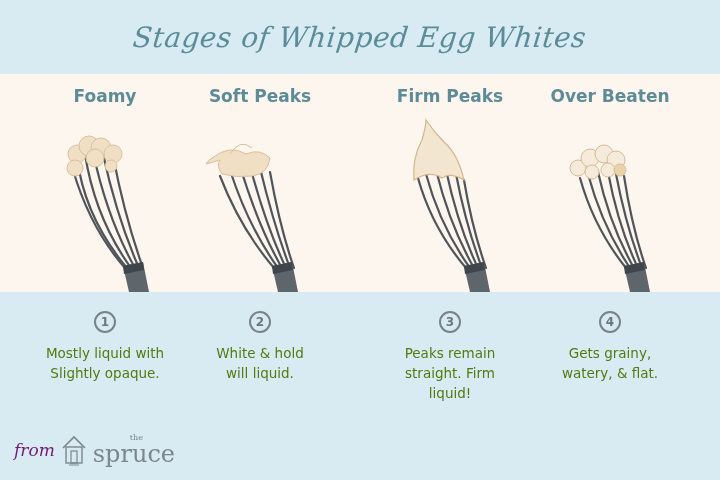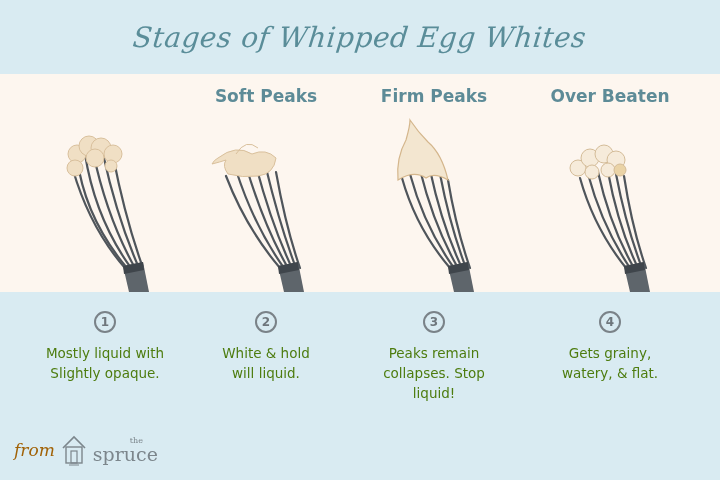--- a/index.html
+++ b/index.html
@@ -52,40 +52,41 @@
       font-family: "DejaVu Sans", sans-serif;
       font-size: 13.5px; line-height: 20px; color: #4d7c0f;
     }
 
     .footer {
       position: absolute; left: 14px; top: 432px; height: 36px;
       display: flex; align-items: center; gap: 6px;
     }
     .footer .from {
       font-family: "DejaVu Serif", serif; font-style: italic;
-      font-size: 17px; color: #a16207;
+      font-size: 17px; color: #701a75;
     }
     .footer .brand {
       display: flex; flex-direction: column; line-height: 1;
       color: #7c868c; font-family: "DejaVu Serif", serif;
     }
     .footer .brand .the { font-size: 8px; margin-left: 1px; padding-left: 36px; }
-    .footer .brand .name { font-size: 19px; }
+    .footer .brand .name { font-size: 24px; }
   </style>
 </head>
 <body>
 
 <div class="header">
   <div class="title">Stages of Whipped Egg Whites</div>
 </div>
 
 <div class="illus-band"></div>
 <div class="desc-band"></div>
 
 <div class="col" style="left:15px;">
+  <div class="stage-name">Foamy</div>
   <svg class="whisk" viewBox="0 0 180 174">
     <g stroke="#4f555b" stroke-width="2.2" fill="none" stroke-linecap="round">
       <path d="M62 40 Q70 100 112 150"></path>
       <path d="M70 36 Q80 100 116 150"></path>
       <path d="M78 34 Q92 100 120 150"></path>
       <path d="M88 36 Q102 100 124 150"></path>
       <path d="M98 38 Q110 100 128 150"></path>
       <path d="M58 52 Q75 110 110 150"></path>
     </g>
     <path d="M108 148 L128 144 L134 174 L114 174 Z" fill="#5e656b"></path>
@@ -100,21 +101,21 @@
       <circle cx="96" cy="48" r="6"></circle>
     </g>
   </svg>
   <div class="step-num">1</div>
   <div class="desc">
     <div>Mostly liquid with</div>
     <div>Slightly opaque.</div>
   </div>
 </div>
 
-<div class="col" style="left:176px;">
+<div class="col" style="left:170px;">
   <div class="stage-name">Soft Peaks</div>
   <svg class="whisk" viewBox="0 0 180 174">
     <g stroke="#4f555b" stroke-width="2.2" fill="none" stroke-linecap="round">
       <path d="M50 58 Q70 110 104 150"></path>
       <path d="M60 52 Q78 108 108 150"></path>
       <path d="M70 48 Q88 108 112 150"></path>
       <path d="M80 48 Q96 108 116 150"></path>
       <path d="M90 50 Q104 108 120 150"></path>
       <path d="M100 54 Q110 110 124 150"></path>
     </g>
@@ -125,39 +126,39 @@
       <path d="M60 36 Q70 20 82 30" fill="none"></path>
     </g>
   </svg>
   <div class="step-num">2</div>
   <div class="desc">
     <div>White &amp; hold</div>
     <div>will liquid.</div>
   </div>
 </div>
 
-<div class="col" style="left:344px;">
+<div class="col" style="left:360px;">
   <div class="stage-name">Firm Peaks</div>
   <svg class="whisk" viewBox="0 0 180 174">
     <g stroke="#4f555b" stroke-width="2.2" fill="none" stroke-linecap="round">
       <path d="M58 60 Q72 110 106 150"></path>
       <path d="M66 56 Q80 108 110 150"></path>
       <path d="M76 52 Q90 108 114 150"></path>
       <path d="M86 52 Q98 108 118 150"></path>
       <path d="M96 56 Q106 108 122 150"></path>
       <path d="M104 62 Q112 110 126 150"></path>
     </g>
     <path d="M104 148 L124 144 L130 174 L110 174 Z" fill="#5e656b"></path>
     <path d="M104 148 L124 144 L125 152 L105 156 Z" fill="#3f454b"></path>
     <path d="M54 62 Q52 40 62 22 Q66 8 66 2 Q74 14 84 24 Q98 36 104 62 Q90 54 82 60 Q70 52 54 62 Z" fill="#f3e6d0" stroke="#d4b68c" stroke-width="1.2"></path>
   </svg>
   <div class="step-num">3</div>
   <div class="desc">
     <div>Peaks remain</div>
-    <div>collapses. Stop</div>
+    <div>straight. Firm</div>
     <div>liquid!</div>
   </div>
 </div>
 
 <div class="col" style="left:520px;">
   <div class="stage-name">Over Beaten</div>
   <svg class="whisk" viewBox="0 0 180 174">
     <g stroke="#4f555b" stroke-width="2.2" fill="none" stroke-linecap="round">
       <path d="M60 60 Q74 110 106 150"></path>
       <path d="M68 56 Q82 108 110 150"></path>

